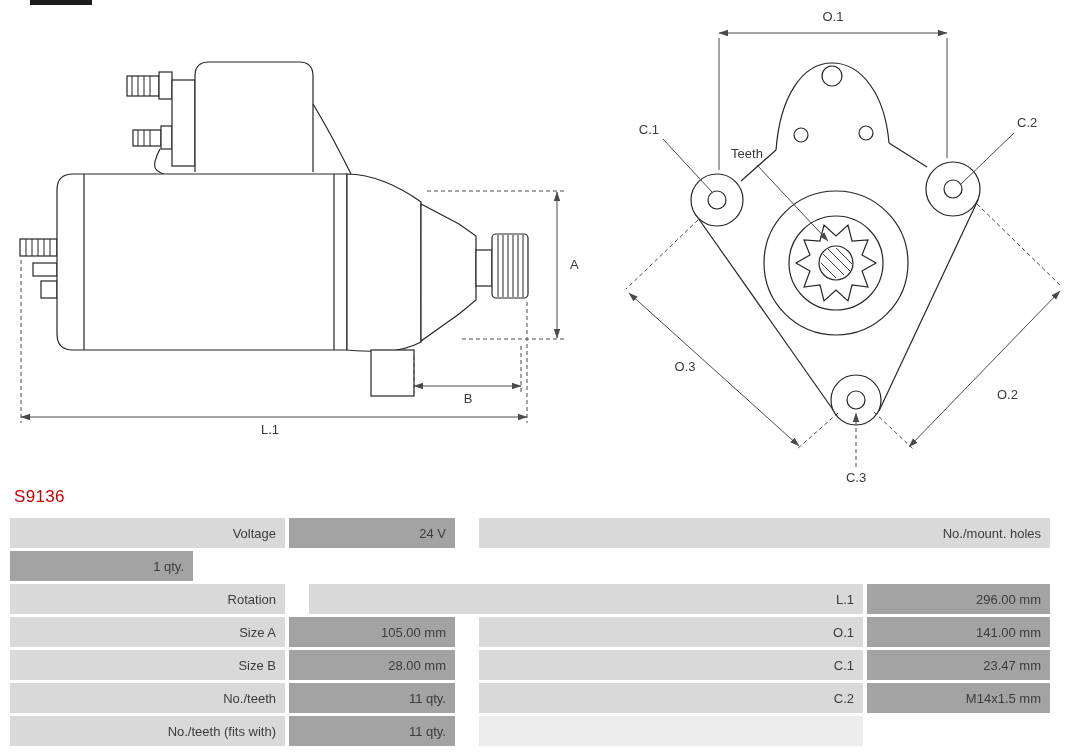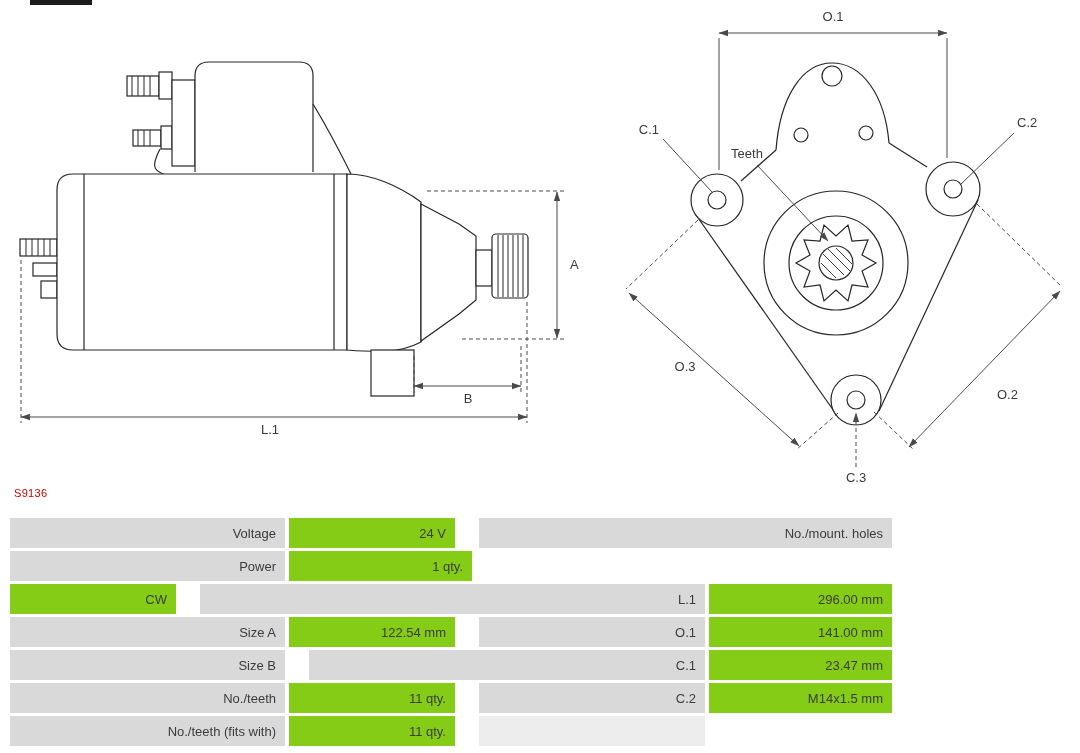--- a/index.html
+++ b/index.html
@@ -4,29 +4,29 @@
 <style>
   * { margin:0; padding:0; box-sizing:border-box; }
   html,body { width:1080px; height:753px; background:#ffffff; overflow:hidden;
               font-family:"Liberation Sans", sans-serif; }
   .page { position:relative; width:1080px; height:753px; }
 
   .drawing { position:absolute; left:0; top:0; }
   svg text { font-family:"Liberation Sans", sans-serif; }
 
   .part-number { position:absolute; left:14px; top:487px;
-                 font-size:11px; color:#cc0000; letter-spacing:.3px; }
-
-  .spec-table { position:absolute; left:10px; top:518px; width:882px;
+                 font-size:17px; color:#cc0000; letter-spacing:.3px; }
+
+  .spec-table { position:absolute; left:10px; top:518px; width:1040px;
                 display:flex; flex-direction:column; gap:3px; }
   .row  { display:flex; gap:4px; height:30px; }
   .cell { display:flex; align-items:center; justify-content:flex-end;
           padding-right:9px; font-size:13px; color:#3c3c3c; }
   .cell.label { background:#d9d9d9; }
-  .cell.value { background:#84cc16; }
+  .cell.value { background:#a3a3a3; }
   .c1 { width:275px; }
   .c2 { width:166px; }
   .c3 { flex:1; margin-left:20px; }
   .c4 { width:183px; }
   .row.last .c3 { background:#ededed; }
   .row.last .c4 { background:transparent; }
 </style>
 </head>
 <body>
 
@@ -171,36 +171,36 @@
 
   <div class="part-number">S9136</div>
 
   <div class="spec-table">
     <div class="row">
       <div class="cell label c1">Voltage</div>
       <div class="cell value c2">24 V</div>
       <div class="cell label c3">No./mount. holes</div>
     </div>
     <div class="row">
-      <div class="cell label c1">Power</div>
       <div class="cell value c4">1 qty.</div>
     </div>
     <div class="row">
-      <div class="cell value c2">CW</div>
+      <div class="cell label c1">Rotation</div>
       <div class="cell label c3">L.1</div>
       <div class="cell value c4">296.00 mm</div>
     </div>
     <div class="row">
       <div class="cell label c1">Size A</div>
-      <div class="cell value c2">122.54 mm</div>
+      <div class="cell value c2">105.00 mm</div>
       <div class="cell label c3">O.1</div>
       <div class="cell value c4">141.00 mm</div>
     </div>
     <div class="row">
       <div class="cell label c1">Size B</div>
+      <div class="cell value c2">28.00 mm</div>
       <div class="cell label c3">C.1</div>
       <div class="cell value c4">23.47 mm</div>
     </div>
     <div class="row">
       <div class="cell label c1">No./teeth</div>
       <div class="cell value c2">11 qty.</div>
       <div class="cell label c3">C.2</div>
       <div class="cell value c4">M14x1.5 mm</div>
     </div>
     <div class="row last">

